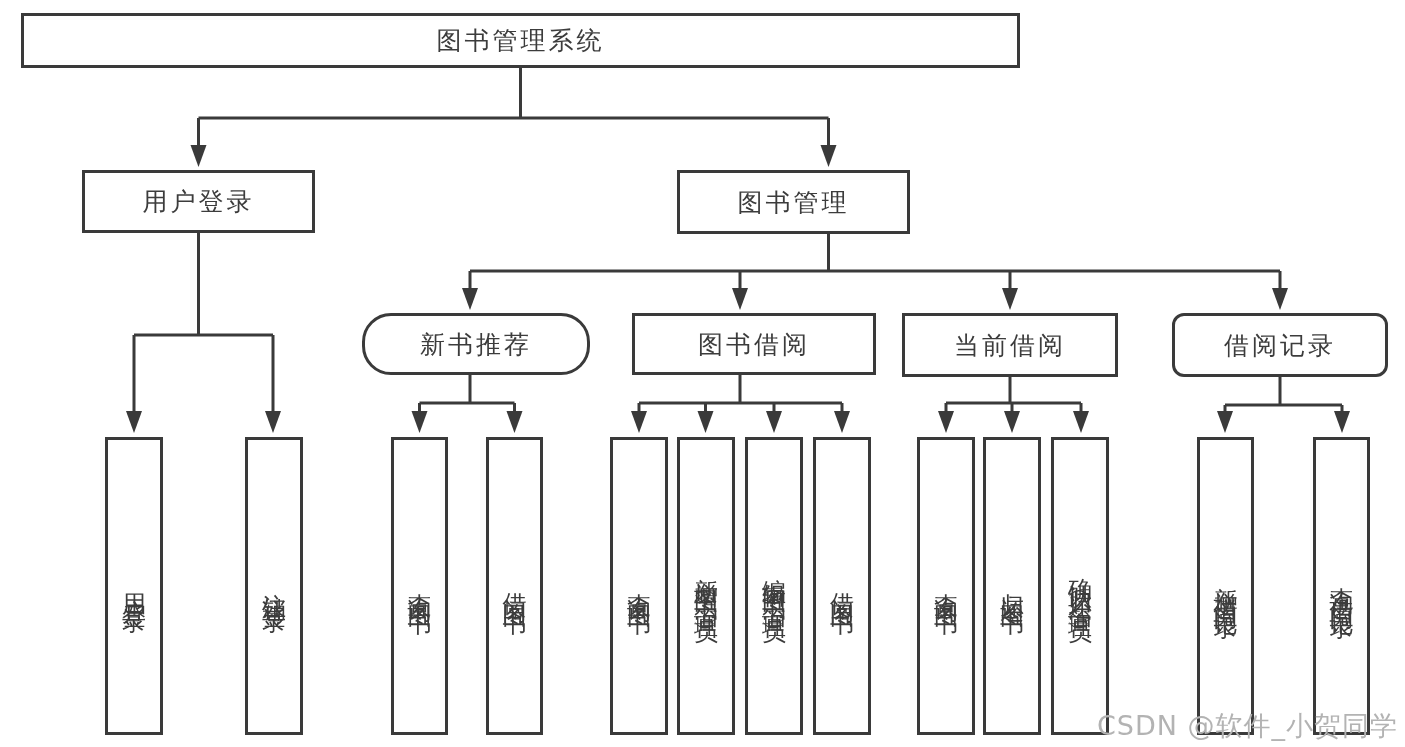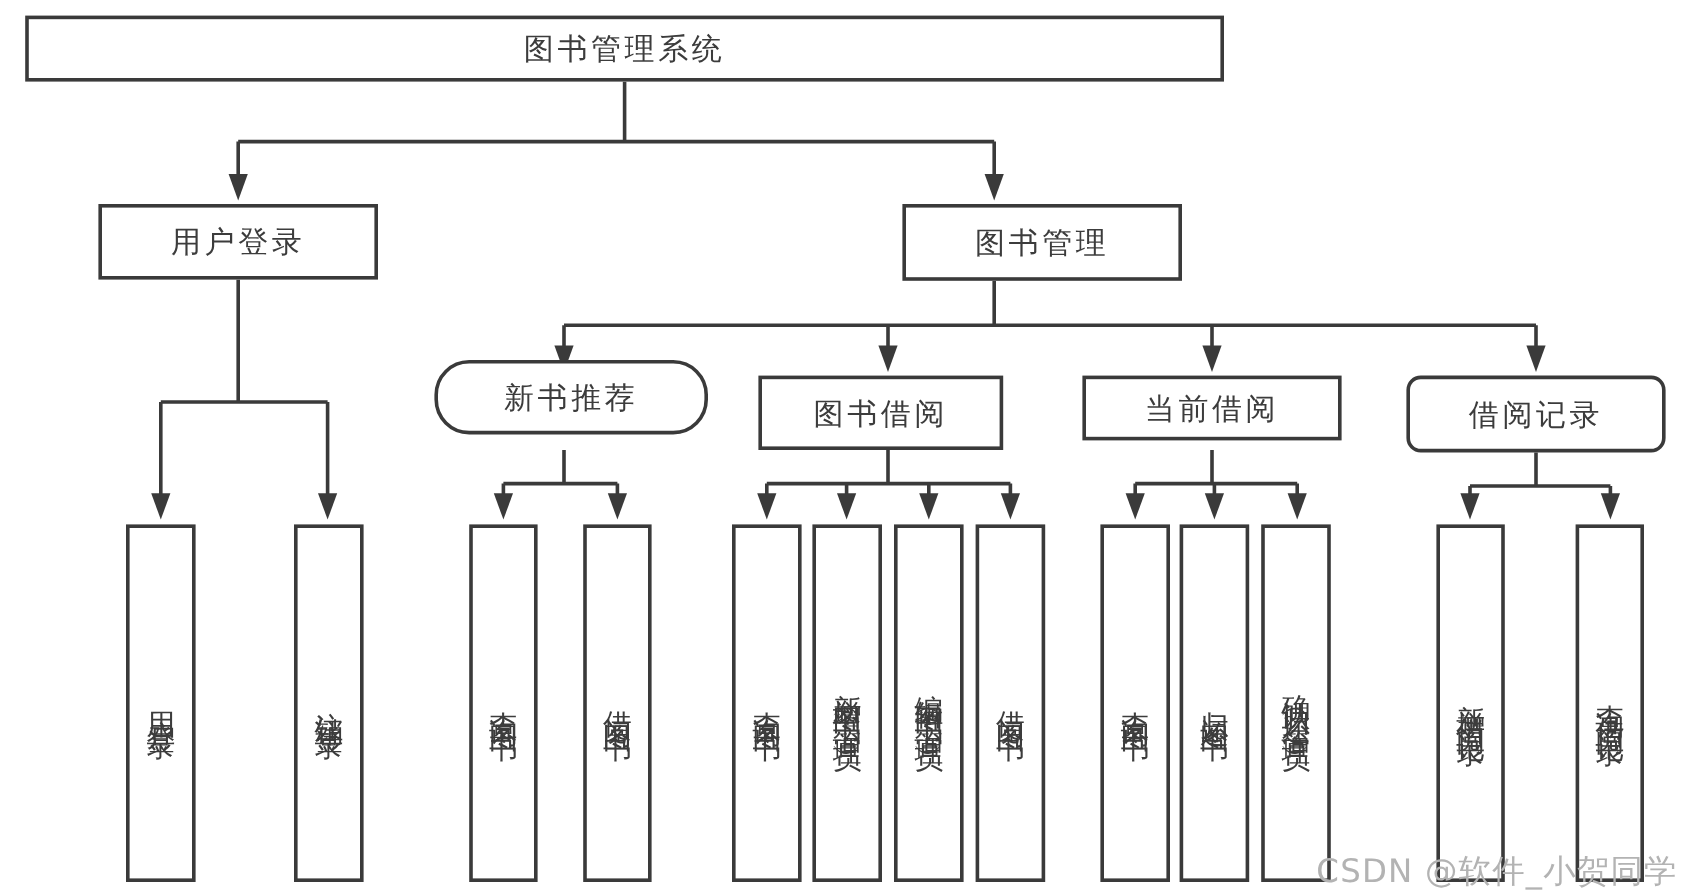--- a/index.html
+++ b/index.html
@@ -37,24 +37,24 @@
   }
   .box.v .vlabel{
     writing-mode:vertical-rl;
     text-orientation:mixed;
     line-height:1;
     white-space:nowrap;
   }
   
   .b-root{left:21px;  top:13px;  width:999px; height:55px;}
   .b-login{left:82px; top:170px; width:233px; height:63px;}
-  .b-mgmt{ left:752px;top:170px; width:233px; height:64px;}
-  .b-l3-0{left:362px; top:300px; width:228px; height:62px;border-radius:29px;}
-  .b-l3-1{left:632px; top:313px; width:204px; height:62px;}
-  .b-l3-2{left:902px; top:313px; width:216px; height:54px;}
+  .b-mgmt{ left:677px;top:170px; width:233px; height:64px;}
+  .b-l3-0{left:362px; top:313px; width:228px; height:62px;border-radius:29px;}
+  .b-l3-1{left:632px; top:313px; width:244px; height:62px;}
+  .b-l3-2{left:902px; top:313px; width:216px; height:64px;}
   .b-l3-3{left:1172px;top:313px; width:216px; height:64px;border-radius:12px;}
   
   .leaf{top:437px;height:298px;width:58px;}
   .lf-0{left:105px;}  .lf-1{left:245px;}
   .lf-2{left:391px;width:57px;} .lf-3{left:486px;width:57px;}
   .lf-4{left:610px;}  .lf-5{left:677px;} .lf-6{left:745px;} .lf-7{left:813px;}
   .lf-8{left:917px;}  .lf-9{left:983px;} .lf-10{left:1051px;}
   .lf-11{left:1197px;width:57px;} .lf-12{left:1313px;width:57px;}
   .watermark{
     position:absolute;

